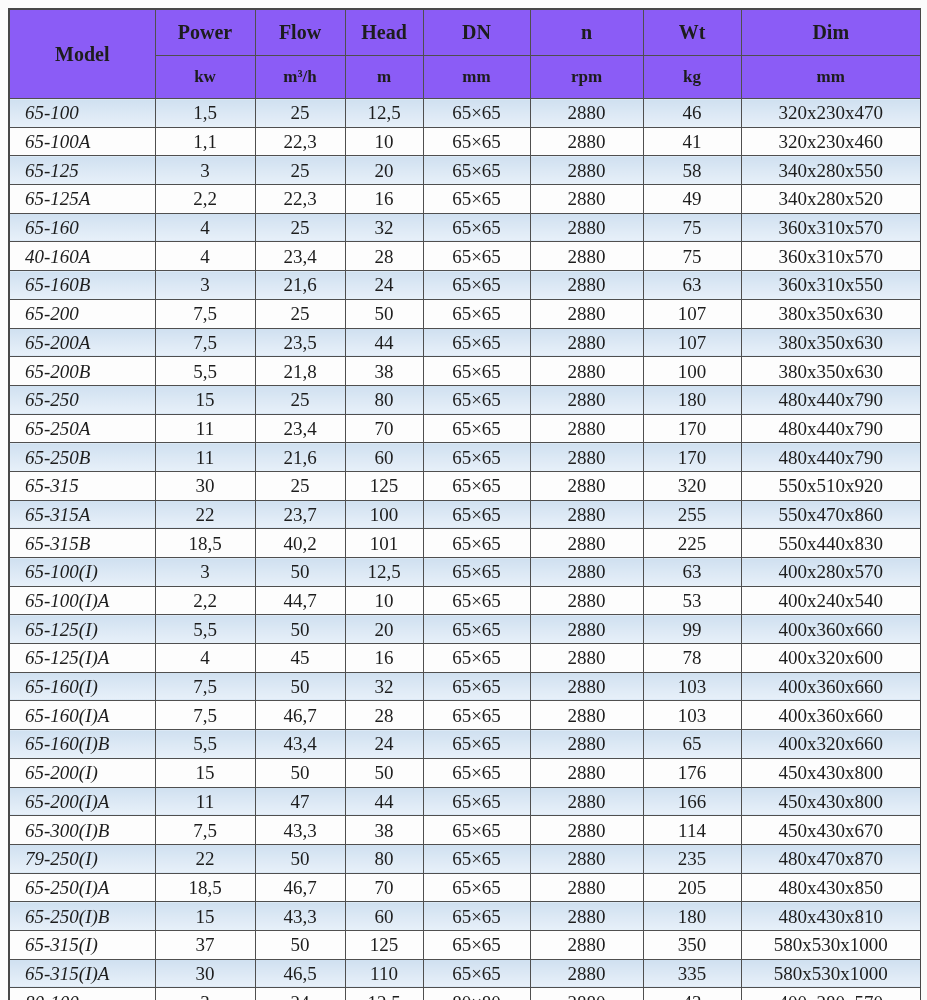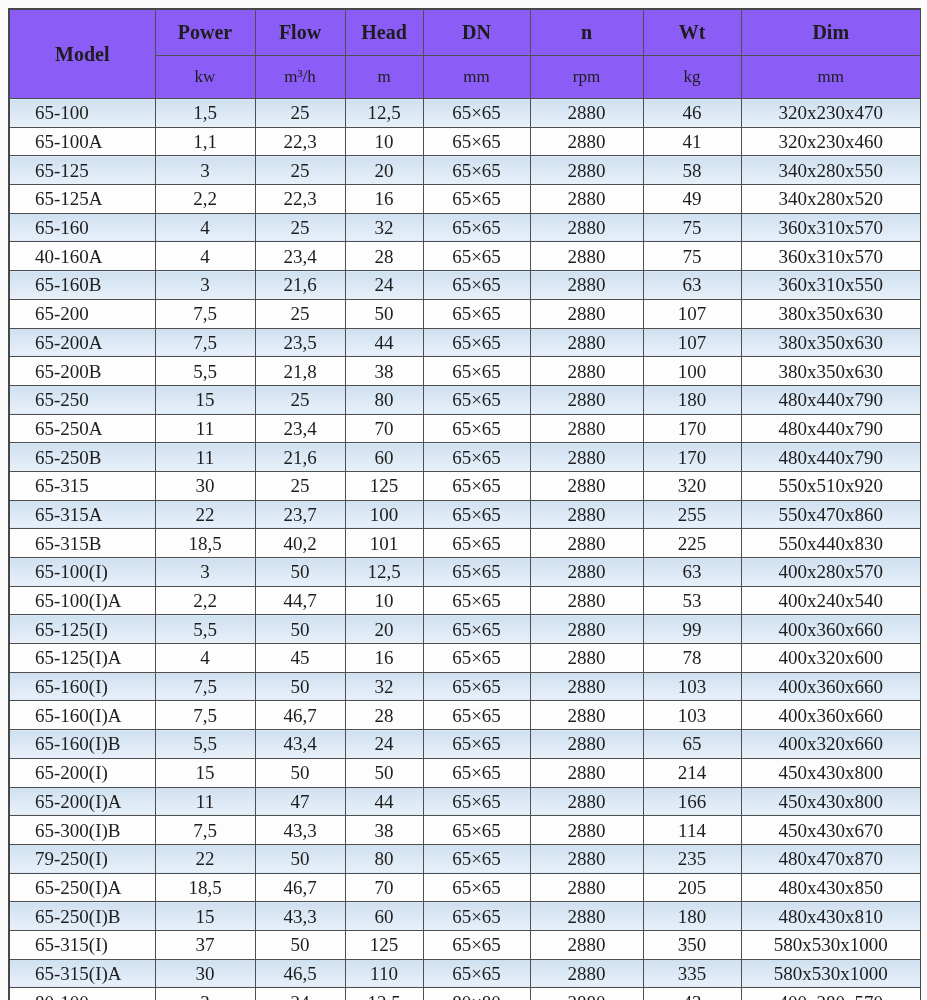--- a/index.html
+++ b/index.html
@@ -45,32 +45,33 @@
   .c-dim   { width: 180px; }
 
   thead th {
     background: #8b5cf6;
     font-weight: bold;
     font-size: 20px;
   }
   thead tr.hdr-labels th { height: 45px; }
   thead tr.hdr-units  th {
     height: 42px;
-    font-weight: normal;
+    font-weight: bold;
     font-size: 17px;
     margin-left: 36px;
   }
   tbody td {
     height: 27.7px;
     font-size: 19px;
     line-height: 1;
   }
   tbody td.cell-model {
     text-align: left;
-    padding-left: 25px;
+    padding-left: 15px;
+    font-style: italic;
   }
   tr.row-blue td {
     background: linear-gradient(to bottom, #cfe0f0 0%, #dde9f5 55%, #e7f0f9 100%);
   }
   tr.row-white td {
     background: #fdfdfd;
   }
 </style>
 </head>
 <body>
@@ -339,21 +340,21 @@
           <td>65</td>
           <td>400x320x660</td>
         </tr>
         <tr class="row-white">
           <td class="cell-model">65-200(I)</td>
           <td>15</td>
           <td>50</td>
           <td>50</td>
           <td>65×65</td>
           <td>2880</td>
-          <td>214</td>
+          <td>176</td>
           <td>450x430x800</td>
         </tr>
         <tr class="row-blue">
           <td class="cell-model">65-200(I)A</td>
           <td>11</td>
           <td>47</td>
           <td>44</td>
           <td>65×65</td>
           <td>2880</td>
           <td>166</td>

